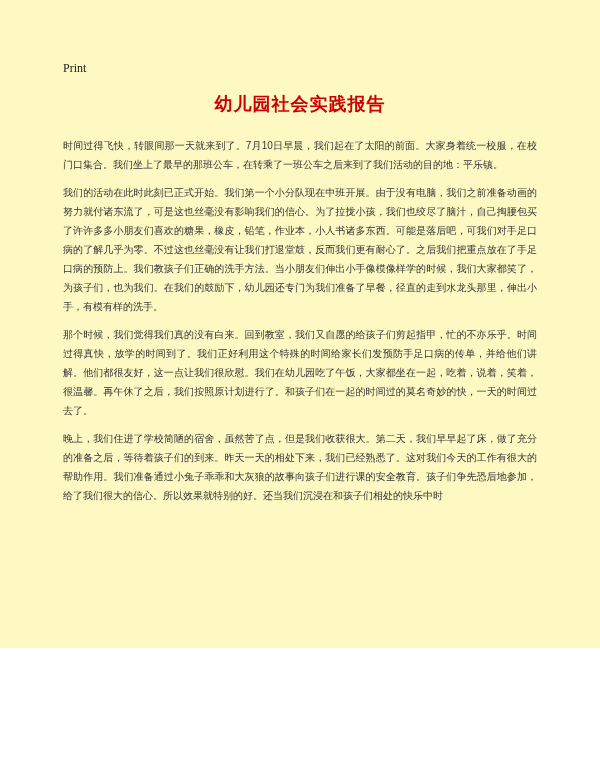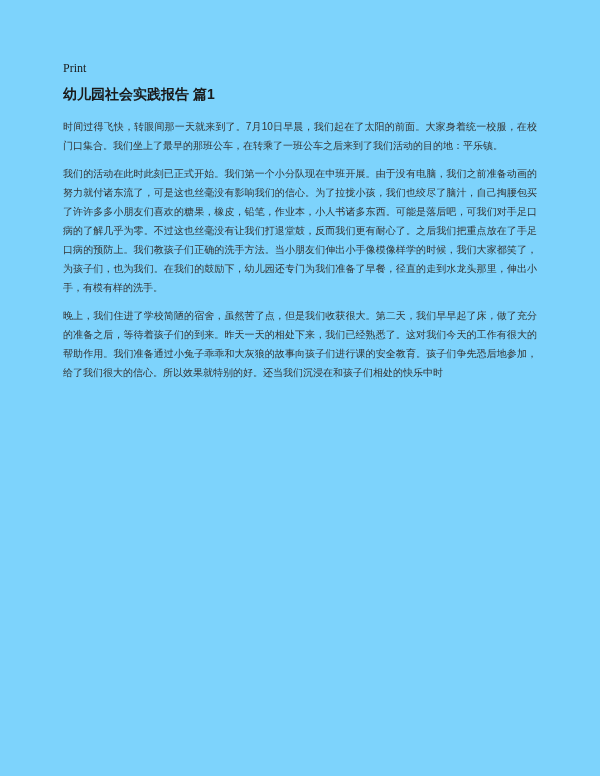--- a/index.html
+++ b/index.html
@@ -10,23 +10,23 @@
     width: 600px;
     height: 776px;
     background: #ffffff;
     font-family: "Liberation Sans", sans-serif;
     color: #333333;
     overflow: hidden;
   }
   .page {
     box-sizing: border-box;
     width: 600px;
-    height: 776px;
+    height: 648px;
     padding: 58px 63px 0 63px;
-    background: #7dd3fc;
+    background: #fef9c3;
   }
   .print-link {
     display: inline-block;
     font-family: "Liberation Serif", serif;
     font-size: 12px;
     color: #1a1a1a;
     text-decoration: none;
     margin-bottom: 10px;
     cursor: pointer;
   }
@@ -58,25 +58,26 @@
     color: #333333;
   }
 </style>
 </head>
 <body>
 
 <div class="page">
 
   <a class="print-link">Print</a>
 
+  <h1 class="doc-title">幼儿园社会实践报告</h1>
 
 
-  <h3 class="section-heading">幼儿园社会实践报告 篇1</h3>
 
   <p class="body-para">时间过得飞快，转眼间那一天就来到了。7月10日早晨，我们起在了太阳的前面。大家身着统一校服，在校门口集合。我们坐上了最早的那班公车，在转乘了一班公车之后来到了我们活动的目的地：平乐镇。</p>
 
 
   <p class="body-para">我们的活动在此时此刻已正式开始。我们第一个小分队现在中班开展。由于没有电脑，我们之前准备动画的努力就付诸东流了，可是这也丝毫没有影响我们的信心。为了拉拢小孩，我们也绞尽了脑汁，自己掏腰包买了许许多多小朋友们喜欢的糖果，橡皮，铅笔，作业本，小人书诸多东西。可能是落后吧，可我们对手足口病的了解几乎为零。不过这也丝毫没有让我们打退堂鼓，反而我们更有耐心了。之后我们把重点放在了手足口病的预防上。我们教孩子们正确的洗手方法。当小朋友们伸出小手像模像样学的时候，我们大家都笑了，为孩子们，也为我们。在我们的鼓励下，幼儿园还专门为我们准备了早餐，径直的走到水龙头那里，伸出小手，有模有样的洗手。</p>
 
+  <p class="body-para">那个时候，我们觉得我们真的没有白来。回到教室，我们又自愿的给孩子们剪起指甲，忙的不亦乐乎。时间过得真快，放学的时间到了。我们正好利用这个特殊的时间给家长们发预防手足口病的传单，并给他们讲解。他们都很友好，这一点让我们很欣慰。我们在幼儿园吃了午饭，大家都坐在一起，吃着，说着，笑着，很温馨。再午休了之后，我们按照原计划进行了。和孩子们在一起的时间过的莫名奇妙的快，一天的时间过去了。</p>
 
   <p class="body-para">晚上，我们住进了学校简陋的宿舍，虽然苦了点，但是我们收获很大。第二天，我们早早起了床，做了充分的准备之后，等待着孩子们的到来。昨天一天的相处下来，我们已经熟悉了。这对我们今天的工作有很大的帮助作用。我们准备通过小兔子乖乖和大灰狼的故事向孩子们进行课的安全教育。孩子们争先恐后地参加，给了我们很大的信心。所以效果就特别的好。还当我们沉浸在和孩子们相处的快乐中时</p>
 
 </div>
 
 </body></html>

